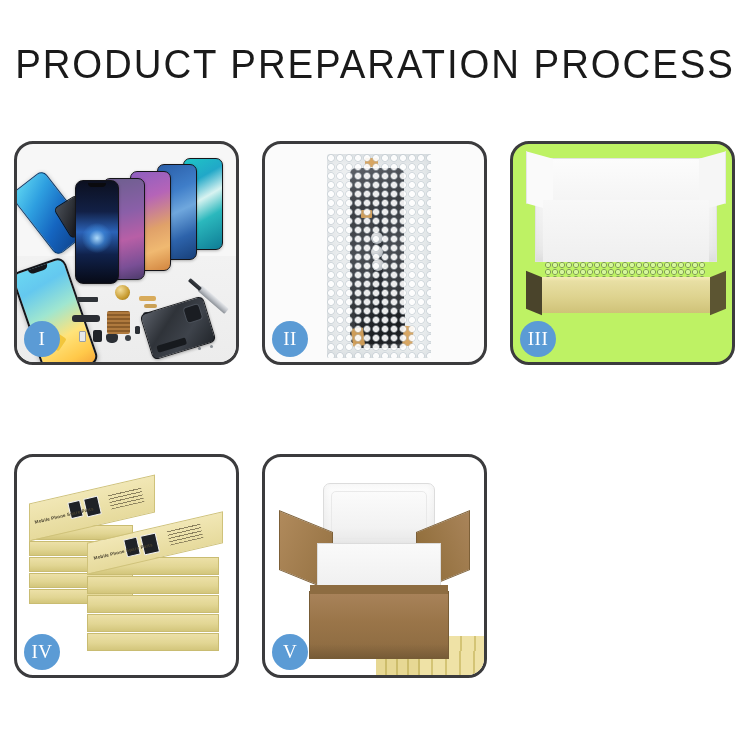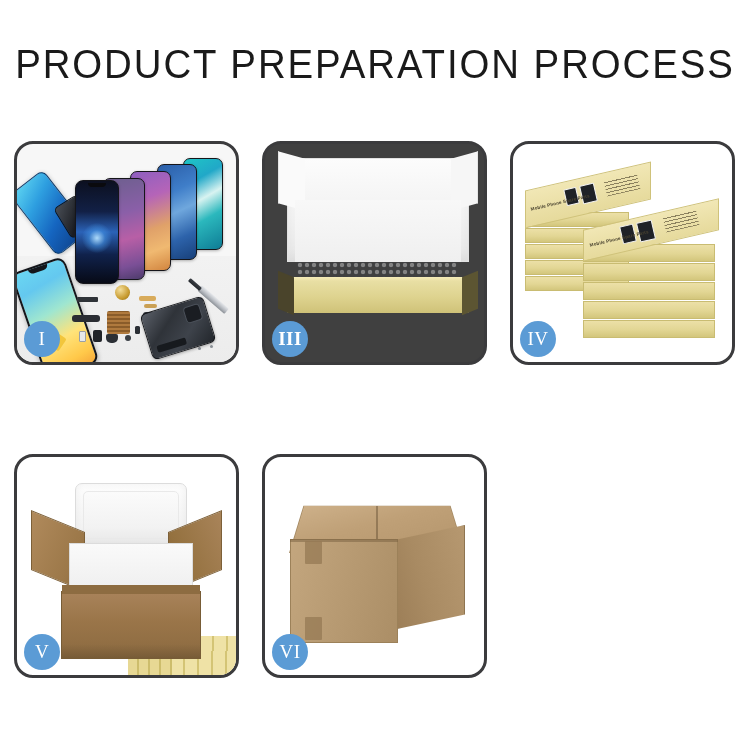--- a/index.html
+++ b/index.html
@@ -233,21 +233,21 @@
   .tp2 { left:34px; top:56px; width:11px; height:8px; }
   .tp3 { left:25px; top:174px; width:12px; height:18px; transform:rotate(-7deg); }
   .tp4 { left:76px; top:172px; width:10px; height:20px; transform:rotate(5deg); }
   .connector-blob {
     position:absolute; left:28px; top:156px; width:50px; height:38px;
     background: linear-gradient(150deg,#2b2f35,#14171a 60%,#23262b);
     border-radius:5px; opacity:.85;
   }
 
   
-  .p3 { background:#404040;font-weight:bold; }
+  .p3 { background:#bef264; }
   .lidback {
     position:absolute; left:22px; top:14px; width:182px; height:104px;
     background: linear-gradient(#fcfcfc,#f1f1f1 60%,#e7e7e7);
     border:1px solid #e2e2e2;
     box-shadow: inset 0 -6px 10px rgba(0,0,0,.04);
   }
   .lidback::before {
     content:""; position:absolute; left:-10px; top:-4px; width:26px; height:52px;
     background:#fafafa; transform: skewY(16deg); border-left:1px solid #e6e6e6;
   }
@@ -470,20 +470,38 @@
         <div class="part pt-scr2"></div>
         <div class="part pt-scr3"></div>
         <div class="part pt-yellow"></div>
 
         <div class="chassis"></div>
         <div class="tweezer"></div>
       </div>
       <div class="step-badge">I</div>
     </div>
 
+    <div class="panel p2">
+      <div class="panel-photo">
+        <div class="bubble-pack">
+          <div class="inner-part"></div>
+          <div class="flexcable"></div>
+          <div class="ic-round ic1"></div>
+          <div class="ic-round ic2"></div>
+          <div class="ic-round ic3"></div>
+          <div class="connector-blob"></div>
+          <div class="tape tp1"></div>
+          <div class="tape tp2"></div>
+          <div class="tape tp3"></div>
+          <div class="tape tp4"></div>
+          <div class="bubbles"></div>
+        </div>
+      </div>
+      <div class="step-badge">II</div>
+    </div>
 
     <div class="panel p3">
       <div class="panel-photo">
         <div class="lidback"></div>
         <div class="foam-inner"></div>
         <div class="bubble-fill"></div>
         <div class="tray-rim"></div>
         <div class="box-tray"></div>
       </div>
       <div class="step-badge">III</div>
@@ -526,26 +544,15 @@
         <div class="v-flapL"></div>
         <div class="v-flapR"></div>
         <div class="v-foambox">
           <div class="v-yellowgoods"></div>
         </div>
         <div class="v-cartonfront"></div>
       </div>
       <div class="step-badge">V</div>
     </div>
 
-    <div class="panel p6">
-      <div class="panel-photo">
-        <div class="c-top"></div>
-        <div class="c-side"></div>
-        <div class="c-front"></div>
-        <div class="c-seam"></div>
-        <div class="c-tape ct1"></div>
-        <div class="c-tape ct2"></div>
-      </div>
-      <div class="step-badge">VI</div>
-    </div>
 
   </div>
 </div>
 
 </body></html>

